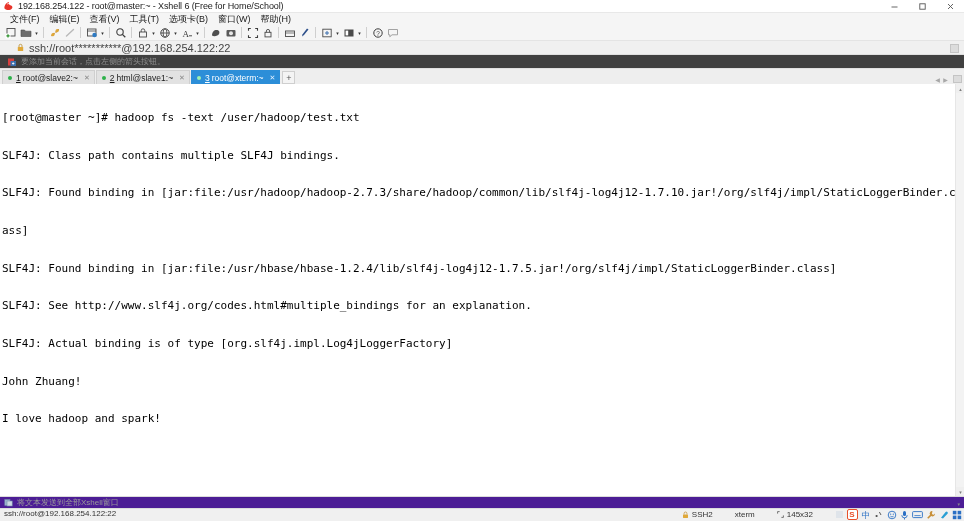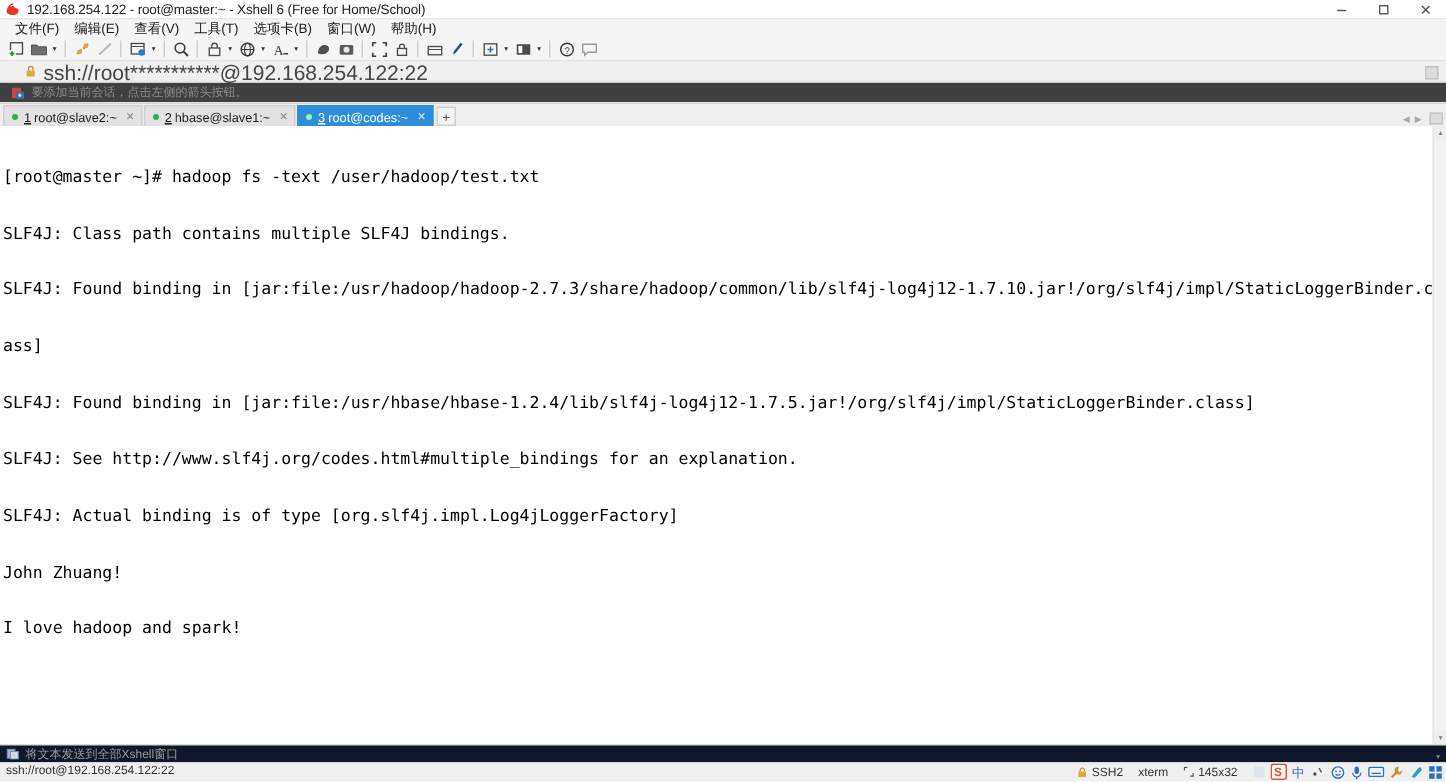--- a/index.html
+++ b/index.html
@@ -113,21 +113,21 @@
     flex: 0 0 14px;
     border-bottom: 1px solid #e0e0e0;
     position: relative;
   }
   .lock-ico {
     width: 12px; height: 12px;
     margin: 0 3px 0 14px;
     display: flex; align-items: center; justify-content: center;
   }
   .addr-text {
-    font-size: 14px;
+    font-size: 11px;
     color: #444;
     white-space: nowrap;
     line-height: 14px;
   }
   .addr-drop {
     position: absolute;
     right: 5px; top: 3px;
     width: 9px; height: 9px;
     background: #dcdcdc;
     border: 1px solid #c4c4c4;
@@ -275,21 +275,21 @@
   .sb-thumb {
     position: absolute;
     left: 0; top: 9px;
     width: 9px; height: 0px;
     background: #cdcdcd;
   }
 
   
   .sendbar {
     height: 12px;
-    background: #0f172a;
+    background: #4c1d95;
     border-top: 1px solid #dcdcdc;
     display: flex;
     align-items: center;
     padding-left: 4px;
     flex: 0 0 12px;
     position: relative;
   }
   .send-ico {
     width: 9px; height: 9px;
     margin-right: 4px;
@@ -318,21 +318,21 @@
     flex: 0 0 13px;
     font-size: 8px;
     color: #333;
     padding: 0 2px 0 4px;
   }
   .status-left { white-space: nowrap; font-size: 8px; }
   .status-right {
     margin-left: auto;
     display: flex;
     align-items: center;
-    gap: 0px;
+    gap: 12px;
   }
   .st-item {
     display: flex;
     align-items: center;
     padding: 0 5px;
     font-size: 8px;
     color: #333;
     white-space: nowrap;
   }
   .st-ico { margin-right: 3px; display: flex; align-items: center; }
@@ -570,28 +570,28 @@
     <div class="tab">
       <span class="tab-dot"></span>
       <span class="tab-num">1</span>
       <span class="tab-label">root@slave2:~</span>
       <span class="tab-close">✕</span>
     </div>
 
     <div class="tab">
       <span class="tab-dot"></span>
       <span class="tab-num">2</span>
-      <span class="tab-label">hbase@slave1:~</span>
+      <span class="tab-label">html@slave1:~</span>
       <span class="tab-close">✕</span>
     </div>
 
     <div class="tab active">
       <span class="tab-dot"></span>
       <span class="tab-num">3</span>
-      <span class="tab-label">root@codes:~</span>
+      <span class="tab-label">root@xterm:~</span>
       <span class="tab-close">✕</span>
     </div>
 
     <div class="tab-add">+</div>
 
     <div class="tab-navs">
       <div class="tab-nav">◀</div>
       <div class="tab-nav">▶</div>
     </div>
     <div class="tab-corner"></div>

